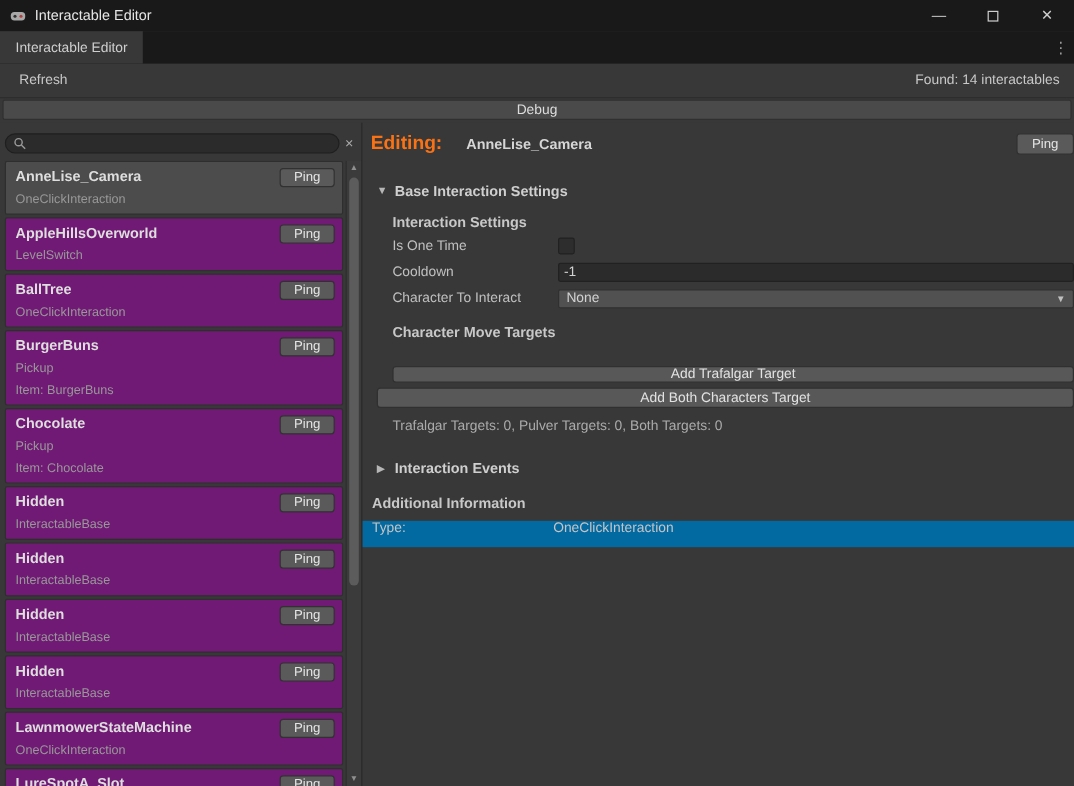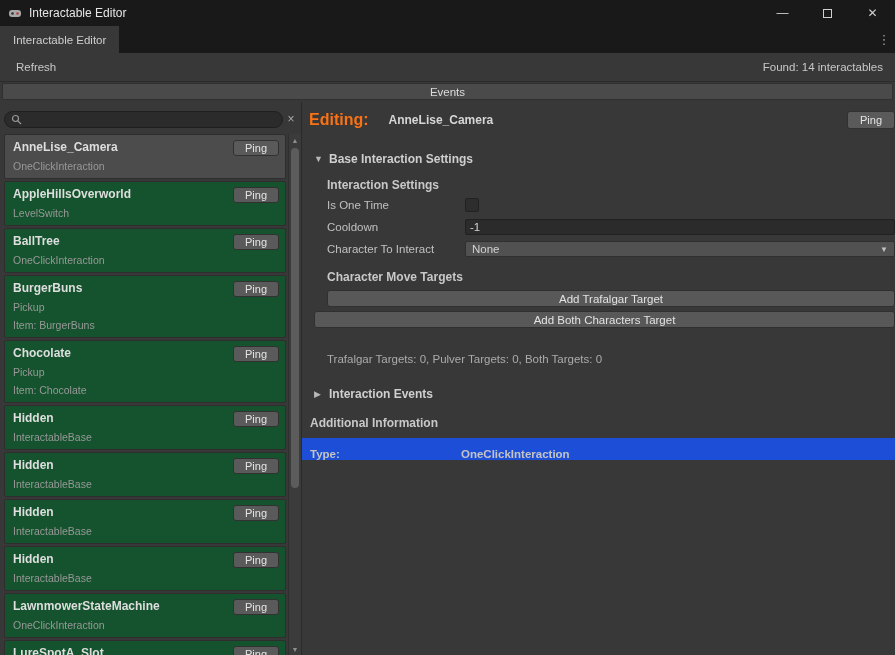--- a/index.html
+++ b/index.html
@@ -43,21 +43,21 @@
   
   .left { width: 302px; flex: 0 0 302px; display: flex; flex-direction: column; padding-top: 8px; border-right: 1px solid #2a2a2a; overflow: hidden; }
   .searchrow { display: flex; align-items: center; padding: 0 2px 0 4px; height: 18px; flex: 0 0 auto; }
   .searchfield { flex: 1; height: 17px; background: #2b2b2b; border: 1px solid #1f1f1f; border-radius: 9px; display: flex; align-items: center; padding: 0 6px; }
   .searchfield input { flex: 1; background: transparent; border: none; outline: none; color: #d2d2d2; font-size: 11px; font-family: inherit; min-width: 0; margin-left: 4px; }
   .clear-btn { width: 16px; background: transparent; border: none; color: #aaaaaa; font-size: 12px; font-family: inherit; text-align: center; }
 
   .listwrap { flex: 1; display: flex; margin-top: 6px; overflow: hidden; }
   .list { flex: 1; display: flex; flex-direction: column; gap: 2px; padding: 0 2px 0 4px; overflow: hidden; }
 
-  .list-item { position: relative; background: #14532d; border: 1px solid #2e2e2e; border-radius: 2px; padding: 5px 8px 6px 8px; flex: 0 0 auto; }
+  .list-item { position: relative; background: #701a75; border: 1px solid #2e2e2e; border-radius: 2px; padding: 5px 8px 6px 8px; flex: 0 0 auto; }
   .list-item.selected { background: #4c4c4c; }
   .li-name { font-size: 12px; font-weight: bold; color: #dedede; display: block; padding-right: 54px; }
   .li-sub { font-size: 10.5px; color: #989898; margin-top: 6px; }
   .ping-btn { position: absolute; top: 5px; right: 6px; width: 46px; height: 16px; background: #5a5a5a; border: 1px solid #313131; border-radius: 3px; color: #e4e4e4; font-size: 11px; font-family: inherit; line-height: 13px; text-align: center; }
 
   
   .vscroll { width: 13px; flex: 0 0 13px; position: relative; background: #3b3b3b; border-left: 1px solid #2f2f2f; }
   .scroll-arrow { position: absolute; left: 0; width: 100%; height: 12px; display: flex; align-items: center; justify-content: center; font-size: 7px; color: #8f8f8f; }
   .scroll-arrow.up { top: 0; }
   .scroll-arrow.down { bottom: 0; }
@@ -77,27 +77,27 @@
   .indent { margin-left: 18px; }
   .section-header { font-weight: bold; font-size: 12px; color: #c8c8c8; margin-top: 12px; }
 
   .prop-row { display: flex; align-items: center; margin-top: 4px; height: 18px; }
   .prop-label { width: 138px; flex: 0 0 138px; font-size: 11.5px; color: #c0c0c0; }
   .checkbox { width: 14px; height: 14px; background: #2d2d2d; border: 1px solid #212121; border-radius: 2px; }
   .text-field { flex: 1; height: 16px; background: #2b2b2b; border: 1px solid #212121; border-radius: 2px; color: #d2d2d2; font-size: 11.5px; font-family: inherit; padding: 0 4px; outline: none; }
   .dropdown { flex: 1; height: 16px; background: #515151; border: 1px solid #303030; border-radius: 2px; display: flex; align-items: center; padding: 0 6px; font-size: 11.5px; color: #d2d2d2; }
   .dd-arrow { margin-left: auto; font-size: 8px; color: #c0c0c0; }
 
-  .btnrow { display: flex; gap: 3px; margin-top: 6px; }
+  .btnrow { display: flex; gap: 3px; margin-top: 21px; flex-direction: column; }
   .u-btn { flex: 1; height: 17px; background: #585858; border: 1px solid #303030; border-radius: 3px; color: #e2e2e2; font-size: 11.5px; font-family: inherit; }
   .full-bleed { margin-left: -13px; display: flex; margin-top: 4px; }
-  .targets-summary { margin-top: 25px; font-size: 11.5px; color: #ababab; }
+  .targets-summary { margin-top: 9px; font-size: 11.5px; color: #ababab; }
 
   .additional-header { font-weight: bold; font-size: 12px; color: #c8c8c8; margin-top: 15px; padding-left: 1px; }
-  .type-row { margin-left: -7px; margin-top: 8px; height: 22px; background: #1d4ed8; display: flex; align-items: flex-end; padding-left: 8px; font-weight: bold; }
+  .type-row { margin-left: -7px; margin-top: 8px; height: 22px; background: #0369a1; display: flex; align-items: flex-start; padding-left: 8px; }
   .type-label { width: 151px; flex: 0 0 151px; font-size: 11.5px; color: #c4c4c4; }
   .type-value { font-size: 11.5px; color: #c4c4c4; }
 </style>
 </head>
 <body>
 
 <div class="window">
 
   <div class="titlebar">
     <span class="app-icon">
@@ -121,21 +121,21 @@
     <div class="editor-tab">Interactable Editor</div>
     <div class="menu-dots">⋮</div>
   </div>
 
   <div class="toolbar">
     <button class="refresh-btn">Refresh</button>
     <span class="found-count">Found: 14 interactables</span>
   </div>
 
   <div class="viewtabs">
-    <div class="viewtab debug">Events</div>
+    <div class="viewtab debug">Debug</div>
   </div>
 
   <div class="main">
 
     <div class="left">
       <div class="searchrow">
         <div class="searchfield">
           <svg width="11" height="11" viewBox="0 0 11 11">
               <circle cx="4.5" cy="4.5" r="3" fill="none" stroke="#999999" stroke-width="1.2"></circle>
               <line x1="6.8" y1="6.8" x2="10" y2="10" stroke="#999999" stroke-width="1.2"></line>

